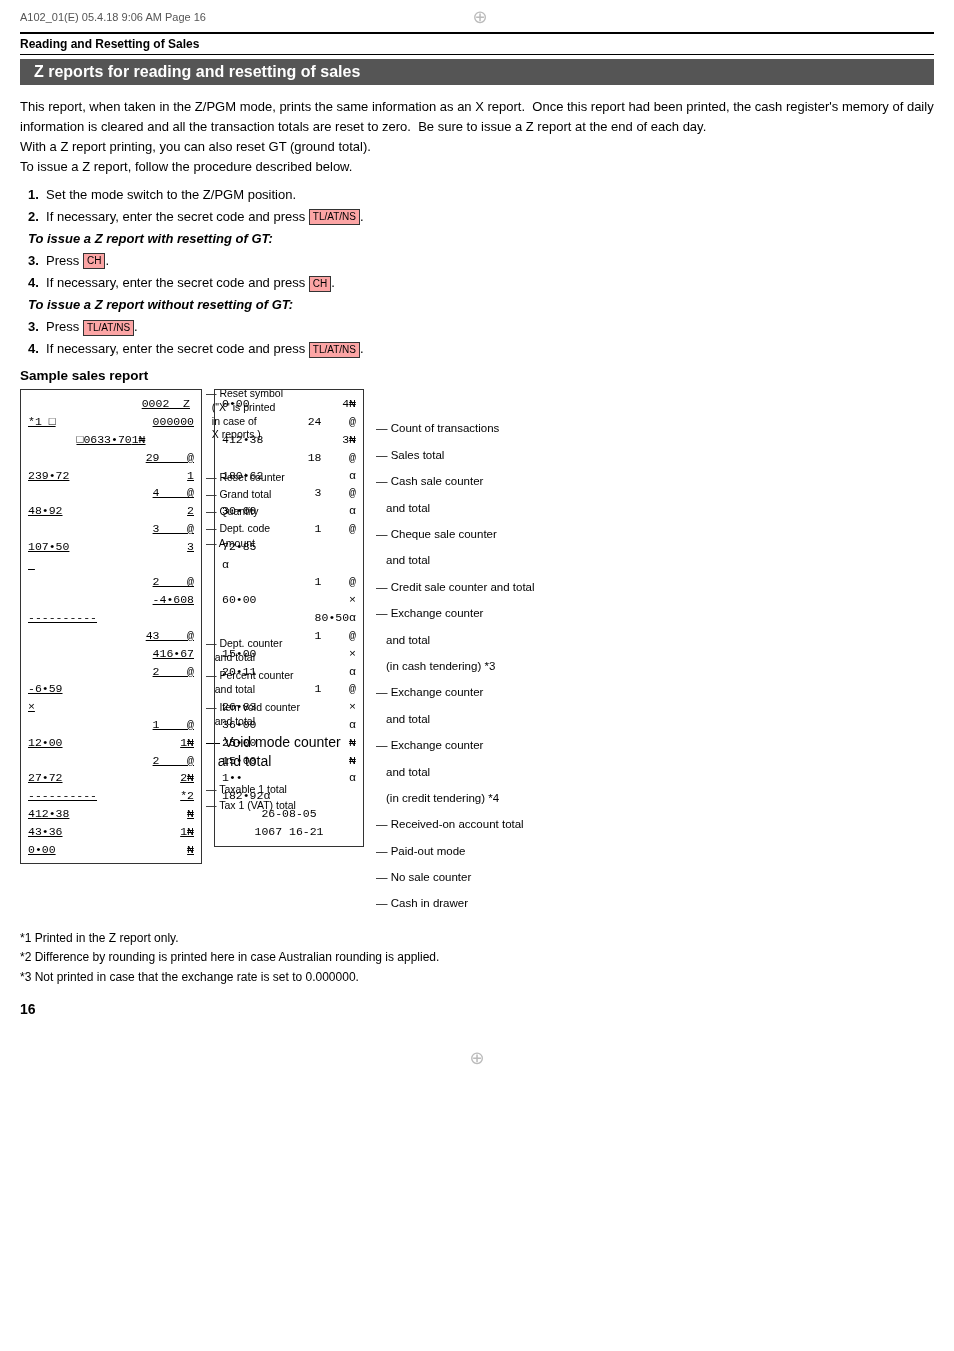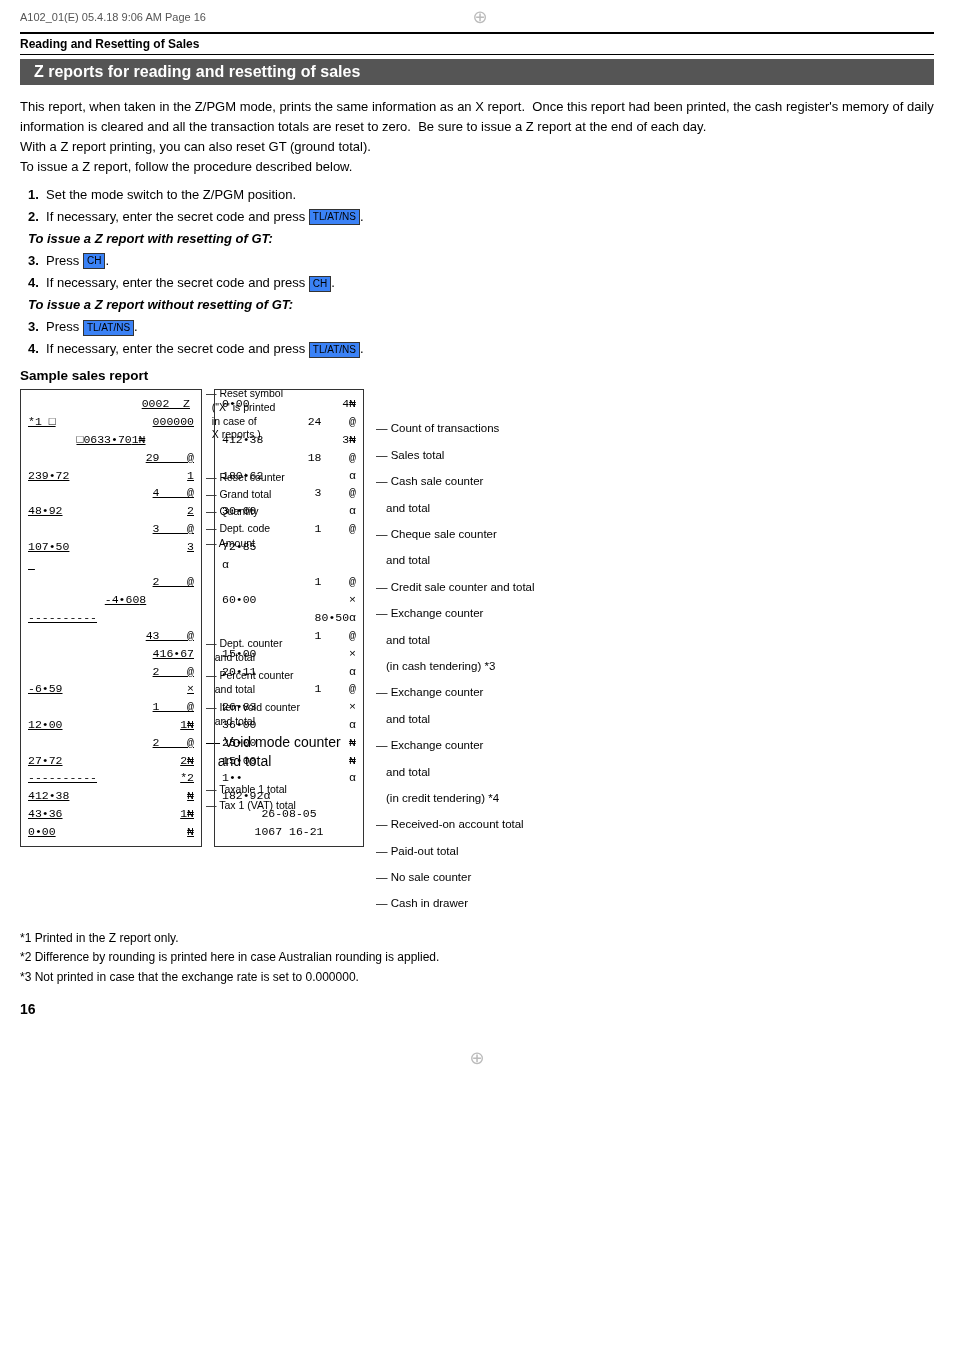--- a/index.html
+++ b/index.html
@@ -56,21 +56,21 @@
       padding: 8px 20px 0 20px;
     }
 
     .p { font-size: 13px; line-height: 1.55; margin-bottom: 6px; }
 
     .bold-italic { font-weight: bold; font-style: italic; }
 
     .kbox {
       display: inline-block;
       border: 1px solid #333;
-      background: #3b82f6;
+      background: #fca5a5;
       padding: 0 3px;
       font-size: 10px;
       font-family: Arial, sans-serif;
       vertical-align: middle;
       line-height: 1.4;
     }
 
     .subsection-title {
       font-size: 13.5px;
       font-weight: bold;
@@ -235,35 +235,35 @@
         </div>
         <div class="rline" style="display:flex; justify-content:space-between;">
           <span>107•50</span>
             <span>3</span>
         </div>
         <div class="rline">&nbsp;</div>
         <div class="rline" style="display:flex; justify-content:space-between;">
           <span></span>
             <span>2&nbsp;&nbsp;&nbsp;&nbsp;@</span>
         </div>
-        <div class="rline" style="display:flex; justify-content:center;margin-left:29px;">
+        <div class="rline" style="display:flex; justify-content:flex-end;margin-left:29px;">
           <span>-4•60</span>
             <span>8</span>
         </div>
         <div class="rline dashes-line">----------</div>
         <div class="rline" style="display:flex; justify-content:space-between;">
           <span></span>
             <span>43&nbsp;&nbsp;&nbsp;&nbsp;@</span>
         </div>
         <div class="rline" style="text-align:right;">416•67</div>
         <div class="rline" style="display:flex; justify-content:space-between;">
           <span></span>
             <span>2&nbsp;&nbsp;&nbsp;&nbsp;@</span>
         </div>
-        <div class="rline" style="display:flex; justify-content:space-between;">
+        <div class="rline" style="display:flex; justify-content:space-between;flex-direction:column;">
           <span>-6•59</span>
             <span>×</span>
         </div>
         <div class="rline" style="display:flex; justify-content:space-between;">
           <span></span>
             <span>1&nbsp;&nbsp;&nbsp;&nbsp;@</span>
         </div>
         <div class="rline" style="display:flex; justify-content:space-between;">
           <span>12•00</span>
             <span>1₦</span>
@@ -457,21 +457,21 @@
         <span>(in credit tendering) *4</span>
       </div>
 
       <div style="font-size:11.5px; line-height:1.3; display:flex; align-items:center; height:26.4px;">
         <span>—&nbsp;</span>
           <span>Received-on account total</span>
       </div>
 
       <div style="font-size:11.5px; line-height:1.3; display:flex; align-items:center; height:26.4px;">
         <span>—&nbsp;</span>
-          <span>Paid-out total</span>
+          <span>Paid-out mode</span>
       </div>
 
       <div style="font-size:11.5px; line-height:1.3; display:flex; align-items:center; height:26.4px;">
         <span>—&nbsp;</span>
           <span>No sale counter</span>
       </div>
 
       <div style="font-size:11.5px; line-height:1.3; display:flex; align-items:center; height:26.4px;">
         <span>—&nbsp;</span>
           <span>Cash in drawer</span>

